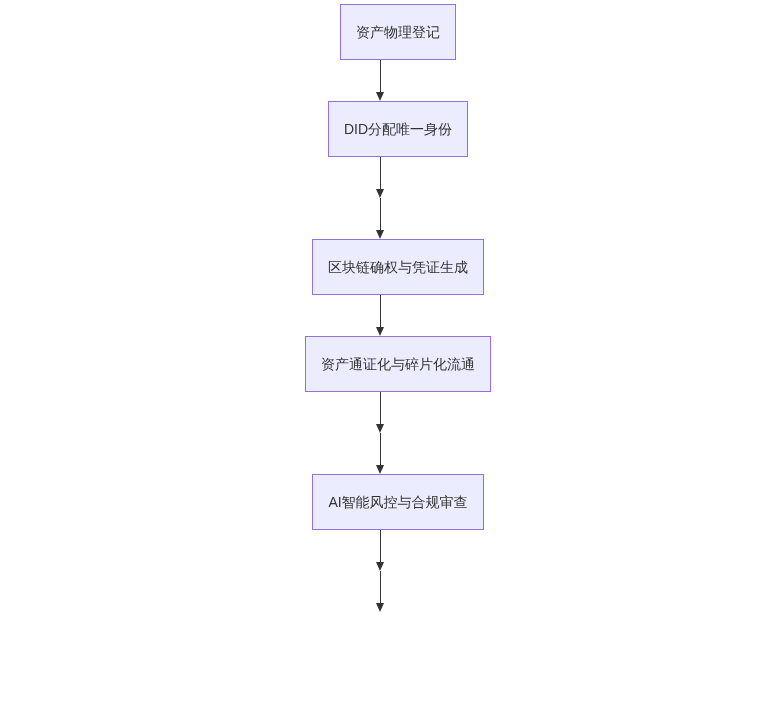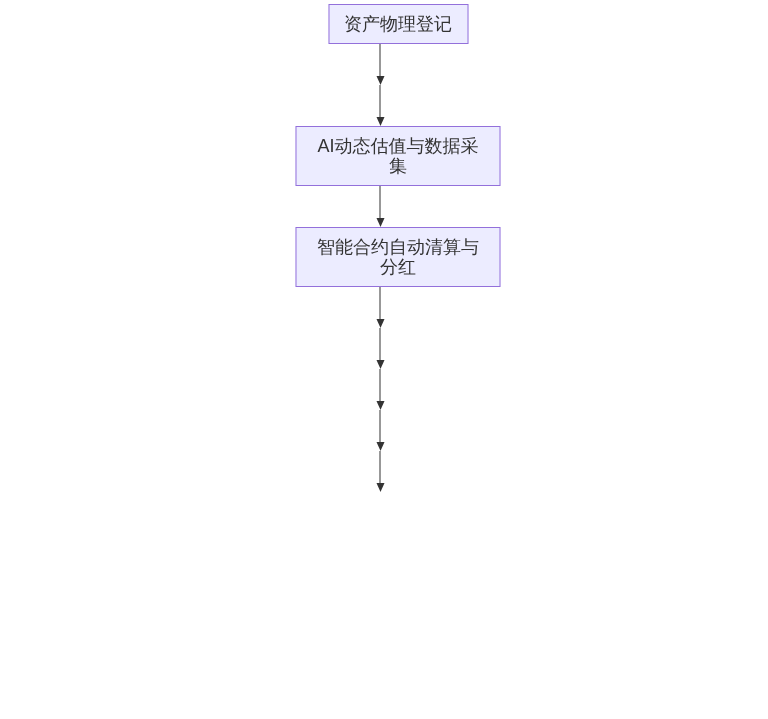--- a/index.html
+++ b/index.html
@@ -26,28 +26,28 @@
     top:4px;
     transform:translateX(-50%);
     display:flex;
     flex-direction:column;
     align-items:center;
   }
   .node{
     box-sizing:border-box;
     background:var(--node-fill);
     border:1px solid var(--node-border);
-    padding:9px 15px;
+    padding:17px 15px;
     min-height:40px;
     max-width:205px;
     display:flex;
     align-items:center;
     justify-content:center;
     text-align:center;
-    font-size:18px;
+    font-size:14px;
     line-height:20px;
     color:var(--text-color);
     word-break:break-word;
     margin-left:36px;
   }
   .arrow{
     height:41px;
     width:9px;
     display:flex;
     flex-direction:column;
@@ -72,51 +72,57 @@
   <div class="diagram">
 
     <div class="node">
       <span>资产物理登记</span>
     </div>
     <div class="arrow">
         <span class="line"></span>
         <span class="head"></span>
       </div>
 
-    <div class="arrow">
-        <span class="line"></span>
-        <span class="head"></span>
-      </div>
-
     <div class="node">
-      <span>AI动态估值与数据采集</span>
-    </div>
-    <div class="arrow">
-        <span class="line"></span>
-        <span class="head"></span>
-      </div>
-
-    <div class="node">
-      <span>智能合约自动清算与分红</span>
+      <span>DID分配唯一身份</span>
     </div>
     <div class="arrow">
         <span class="line"></span>
         <span class="head"></span>
       </div>
 
     <div class="arrow">
         <span class="line"></span>
         <span class="head"></span>
       </div>
 
+    <div class="node">
+      <span>区块链确权与凭证生成</span>
+    </div>
     <div class="arrow">
         <span class="line"></span>
         <span class="head"></span>
       </div>
 
+    <div class="node">
+      <span>资产通证化与碎片化流通</span>
+    </div>
+    <div class="arrow">
+        <span class="line"></span>
+        <span class="head"></span>
+      </div>
+
+    <div class="arrow">
+        <span class="line"></span>
+        <span class="head"></span>
+      </div>
+
+    <div class="node">
+      <span>AI智能风控与合规审查</span>
+    </div>
     <div class="arrow">
         <span class="line"></span>
         <span class="head"></span>
       </div>
 
     <div class="arrow">
         <span class="line"></span>
         <span class="head"></span>
       </div>
 

